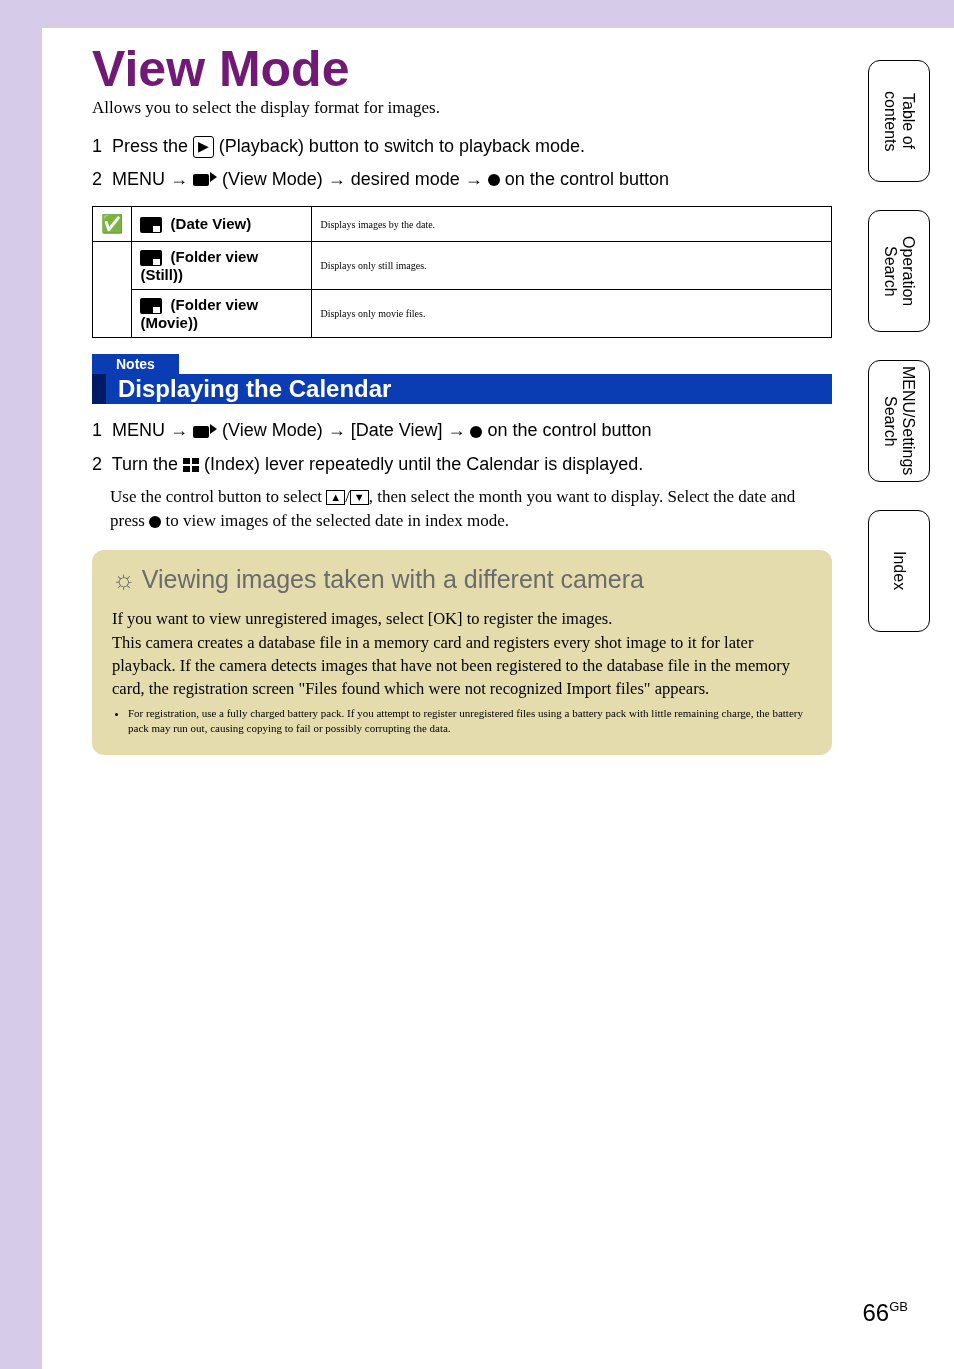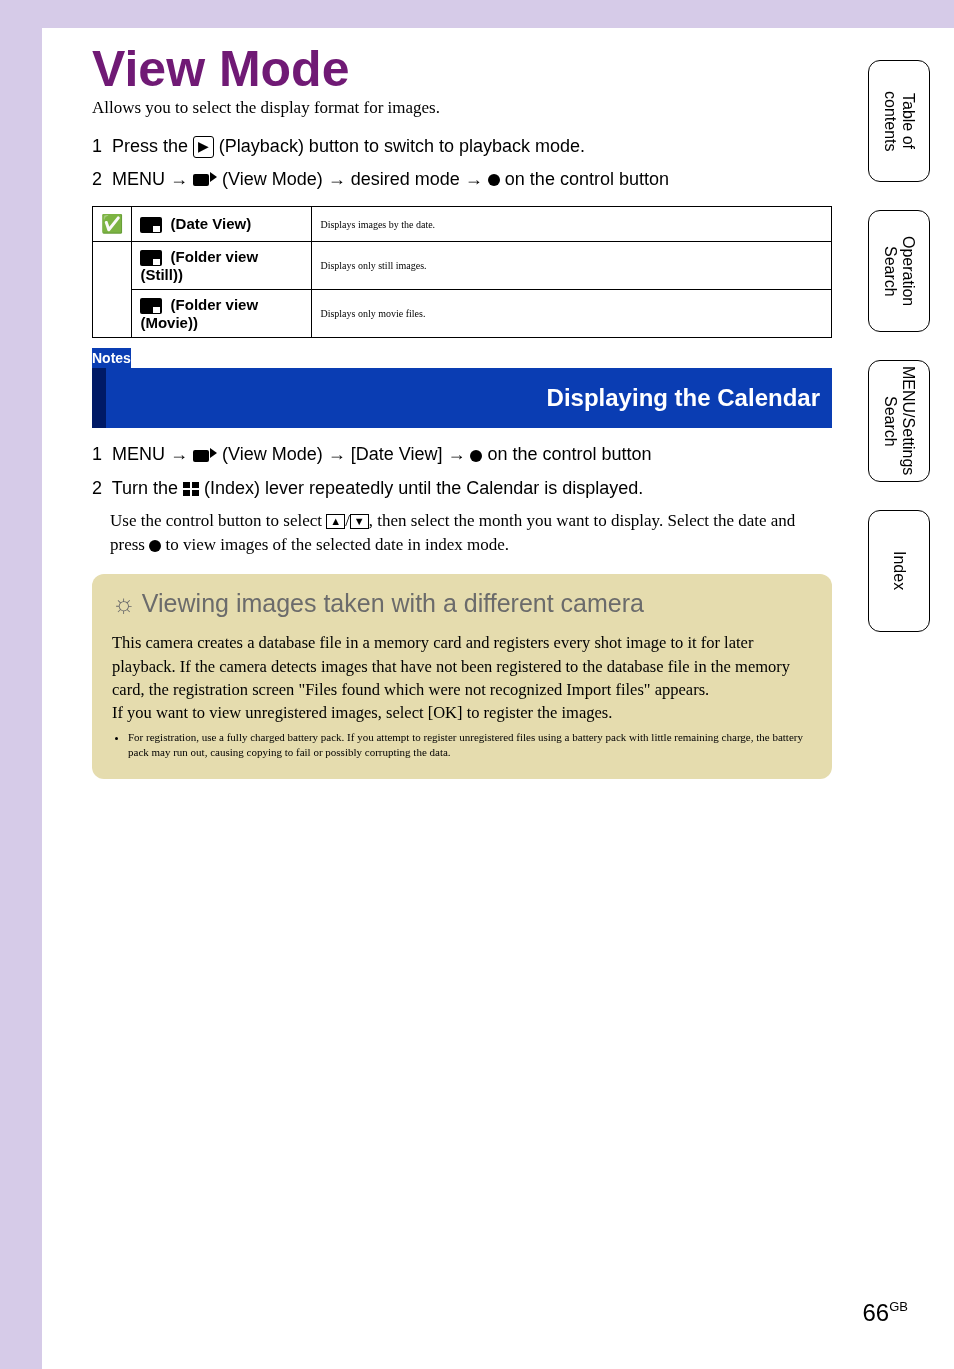--- a/index.html
+++ b/index.html
@@ -102,38 +102,37 @@
     width:7px; height:6px;
     background:#fff;
   }
   .notes-tag {
     display: inline-block;
     background: #0a3db3;
     color: #fff;
     font-family: Arial, Helvetica, sans-serif;
     font-weight: bold;
     font-size: 14px;
-    padding: 2px 0;
-    margin-top: 0;
+    padding: 2px 24px;
+    margin-top: 6px;
   }
   ul.notes {
     margin: 6px 0 22px 14px;
     font-size: 15px;
   }
   ul.notes li { margin-bottom: 4px; line-height: 1.35; }
   .section-bar {
     background: #0a3db3;
     border-left: 14px solid #001a66;
     color: #fff;
     font-family: Arial, Helvetica, sans-serif;
     font-weight: bold;
     font-size: 24px;
-    padding: 16px 12px;
+    padding: 1px 12px;
     margin-bottom: 14px;
-    text-align: right;
   }
   .idx-icon {
     display:inline-block;
     width:16px; height:14px;
     background:
       linear-gradient(#000,#000) 0 0/7px 6px no-repeat,
       linear-gradient(#000,#000) 9px 0/7px 6px no-repeat,
       linear-gradient(#000,#000) 0 8px/7px 6px no-repeat,
       linear-gradient(#000,#000) 9px 8px/7px 6px no-repeat;
     vertical-align:middle;
@@ -281,22 +280,22 @@
   <p class="para">
     <span>Use the control button to select </span><span class="key">▲</span>/<span class="key">▼</span><span>, then select the month you want to display. Select the date and press </span><span class="dot"></span><span> to view images of the selected date in index mode.</span>
   </p>
 
   <div class="tip-box">
     <div class="tip-title">
       <span class="tip-icon">☼</span>
       <span>Viewing images taken with a different camera</span>
     </div>
     <div class="tip-body">
+      <p>If you want to view unregistered images, select [OK] to register the images.</p>
       <p>This camera creates a database file in a memory card and registers every shot image to it for later playback. If the camera detects images that have not been registered to the database file in the memory card, the registration screen "Files found which were not recognized Import files" appears.</p>
-      <p>If you want to view unregistered images, select [OK] to register the images.</p>
       <ul>
           <li>For registration, use a fully charged battery pack. If you attempt to register unregistered files using a battery pack with little remaining charge, the battery pack may run out, causing copying to fail or possibly corrupting the data.</li>
         </ul>
     </div>
   </div>
 </div>
 
 <div class="tabs">
   <div class="tab">
       <span>Table of contents</span>

